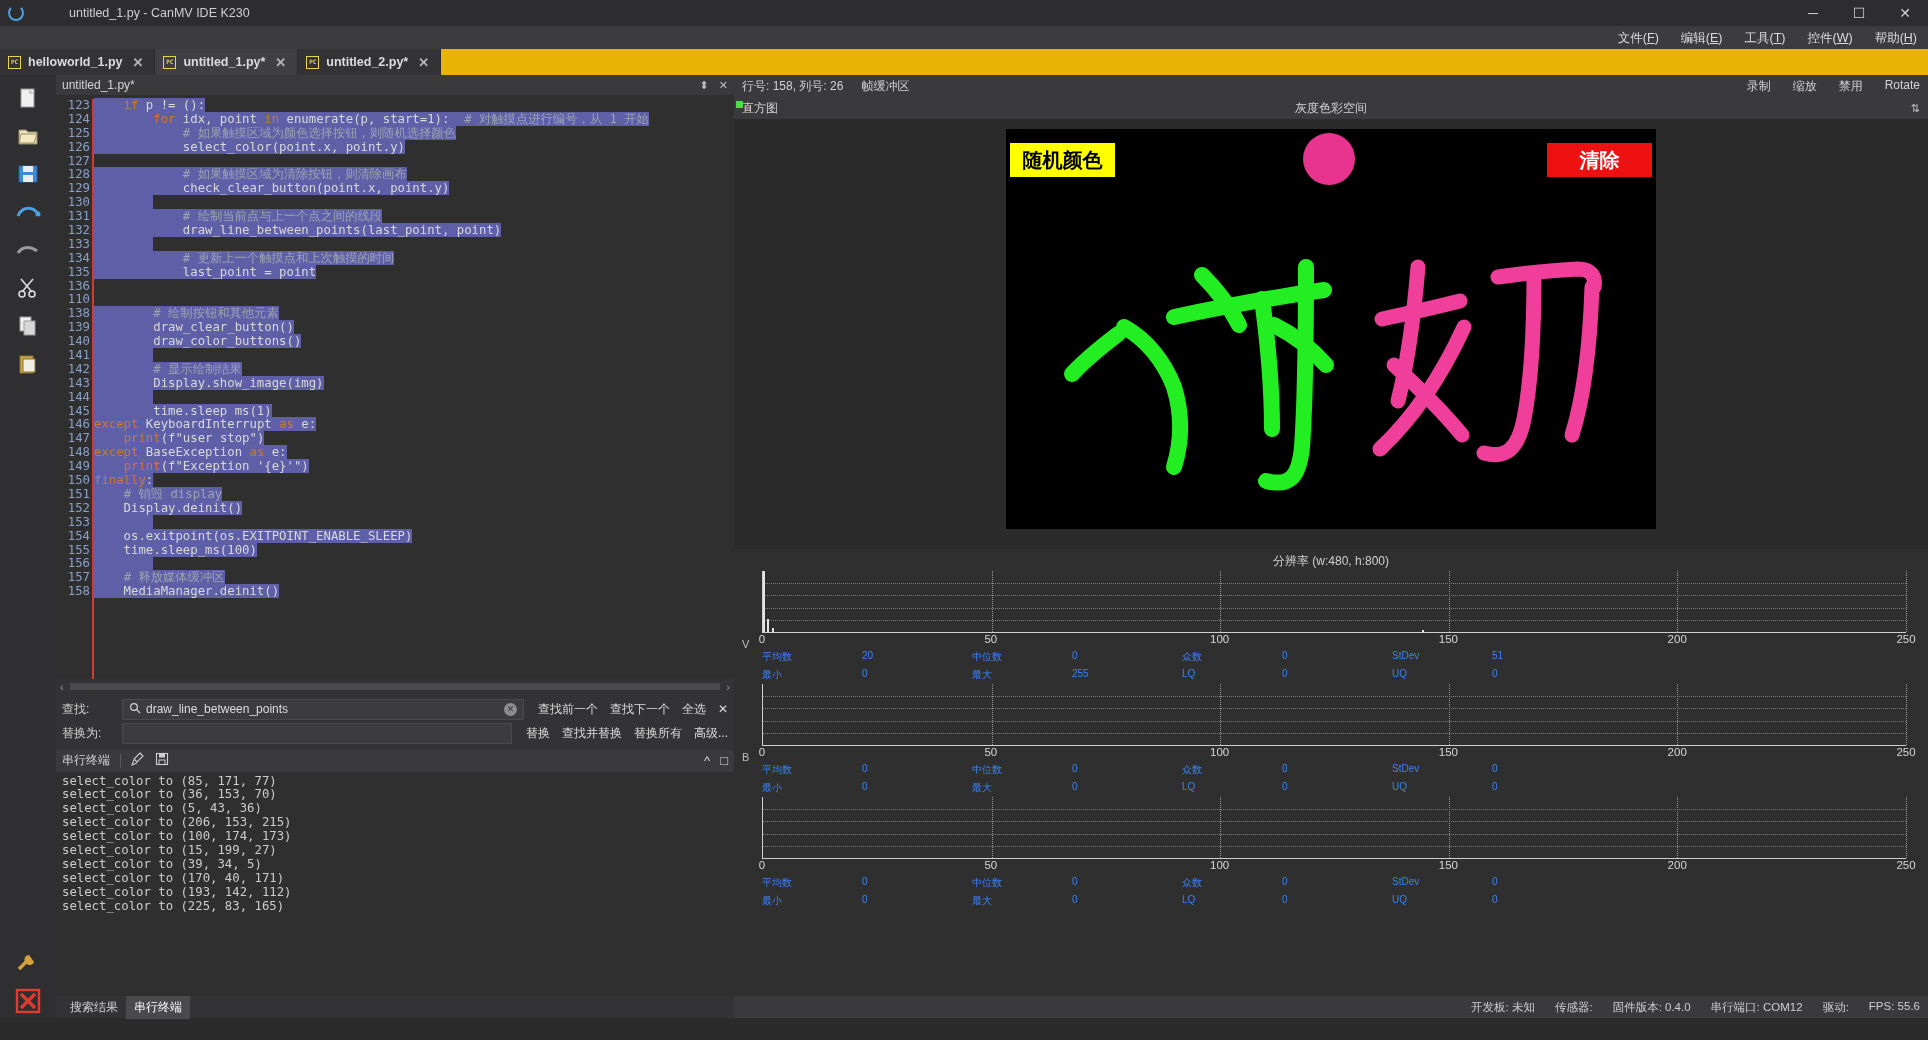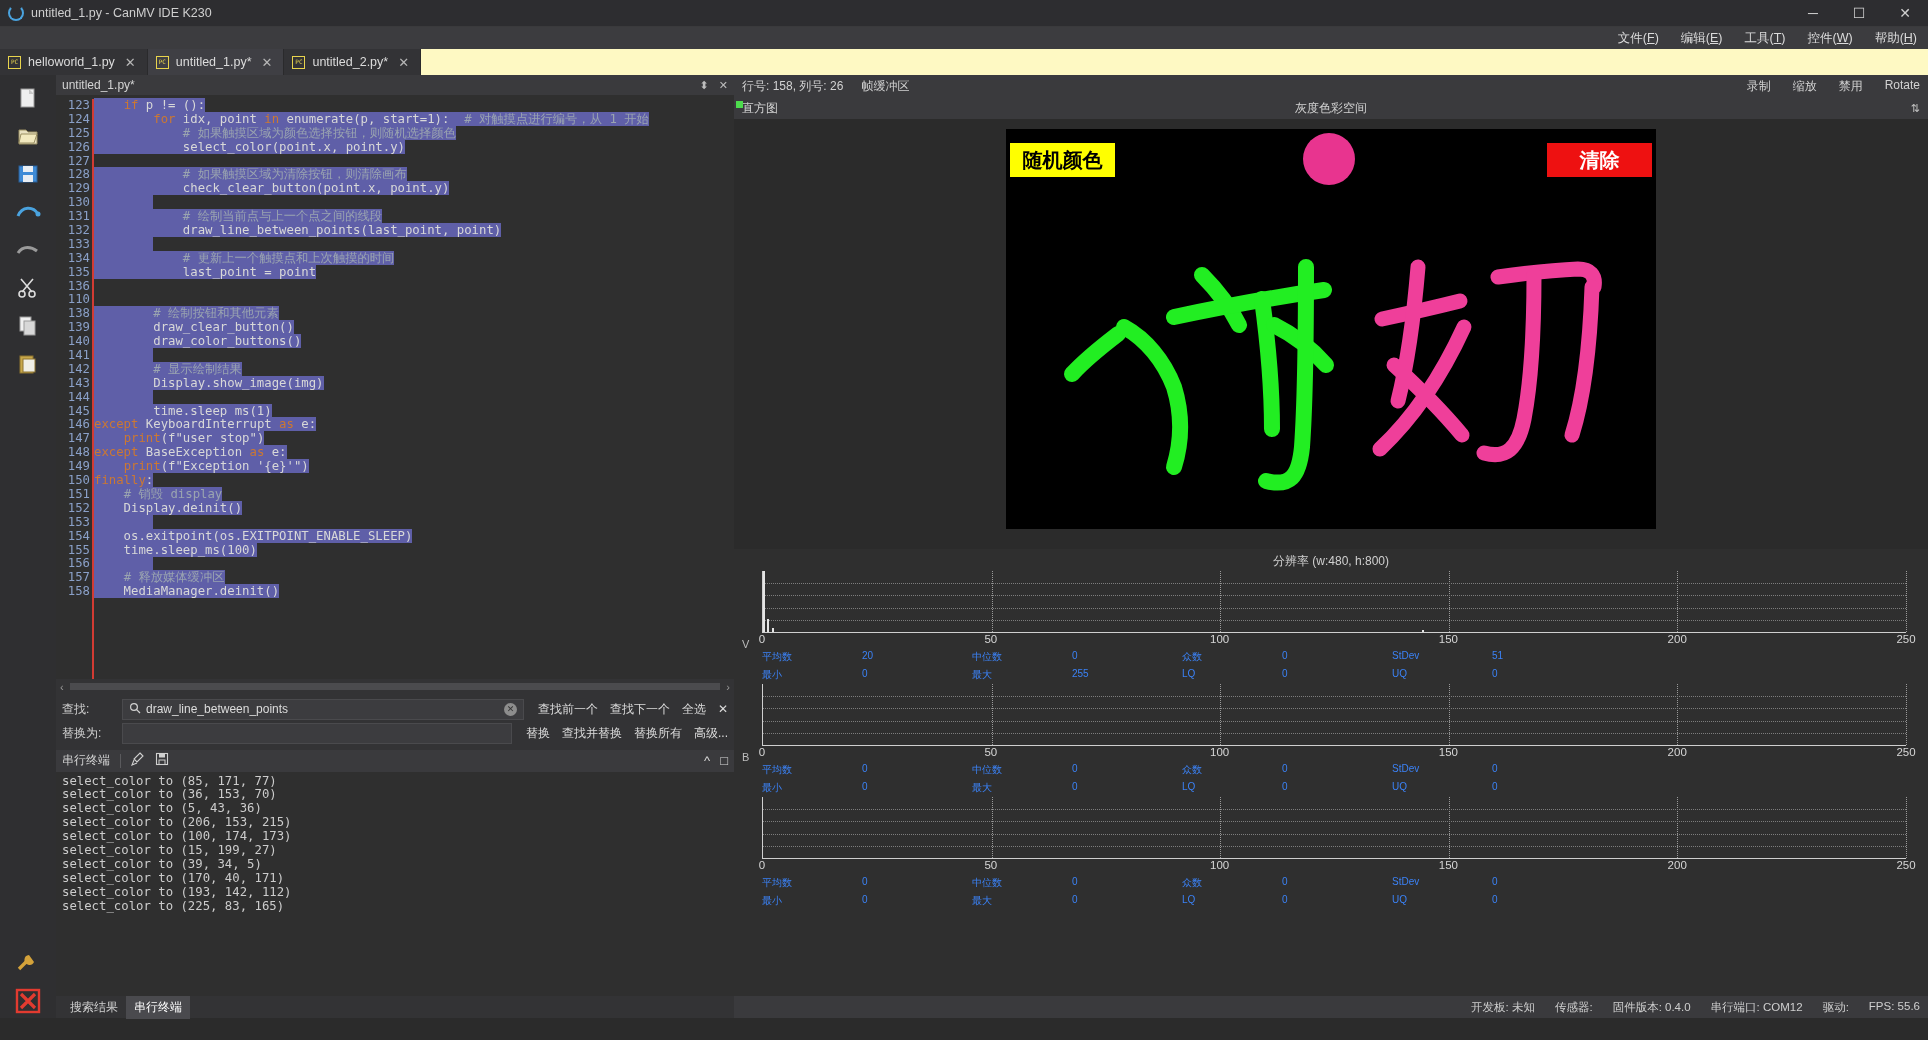--- a/index.html
+++ b/index.html
@@ -8,39 +8,40 @@
     background:#2b2b2b;
     font-family:"Liberation Sans", sans-serif;
     font-size:13px;
     color:#d8d8d8;
     -webkit-font-smoothing: antialiased;
   }
   
   #titlebar{
     height:27px; background:#2d2d30; display:flex; align-items:center;
     border-bottom:1px solid #3a3a3c;
+    gap:38px;
   }
   #titlebar .app-icon{
     width:16px;height:16px;margin:0 7px 0 8px;border-radius:50%;
     border:2px solid #4aa3df; border-top-color:transparent; flex:0 0 auto;
   }
   #titlebar .title{ font-size:12.5px; color:#cfcfcf; }
   #titlebar .wbtns{ margin-left:auto; display:flex; height:100%; }
   #titlebar .wbtn{
     width:46px;height:100%;display:flex;align-items:center;justify-content:center;
     color:#cfcfcf;font-size:14px;
   }
 
   
   #menubar{ height:22px; background:#3c3c3f; display:flex; align-items:center; padding-left:8px;justify-content:flex-end; }
   #menubar .mi{ padding:2px 11px; font-size:12.5px; color:#dcdcdc; }
   #menubar .mi u{ text-decoration:underline; }
 
   
-  #filetabs{ height:26px; background:#fef9c3; display:flex; align-items:flex-start; }
+  #filetabs{ height:26px; background:#eab308; display:flex; align-items:flex-start;font-weight:bold; }
   .ftab{
     height:26px; display:flex; align-items:center; padding:0 8px 0 8px;
     background:#333336; border-right:1px solid #2a2a2c; gap:7px;
   }
   .ftab.active{ background:#3f3f44; }
   .ftab .pyicon{
     width:13px;height:13px;border:1.5px solid #e8d44d; position:relative; flex:0 0 auto;
     display:flex;align-items:center;justify-content:center;
     font-size:6px; color:#e8d44d; line-height:1; font-family:"DejaVu Sans Mono", monospace;
   }

